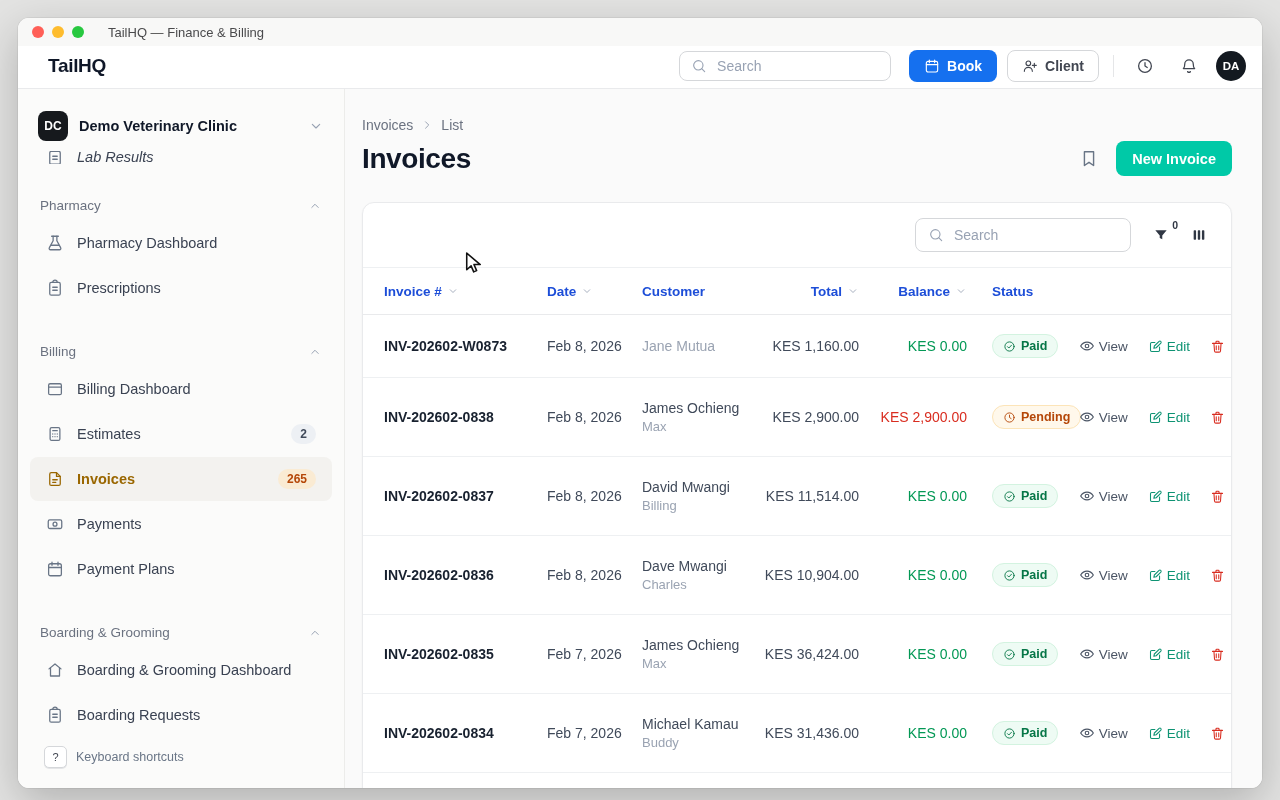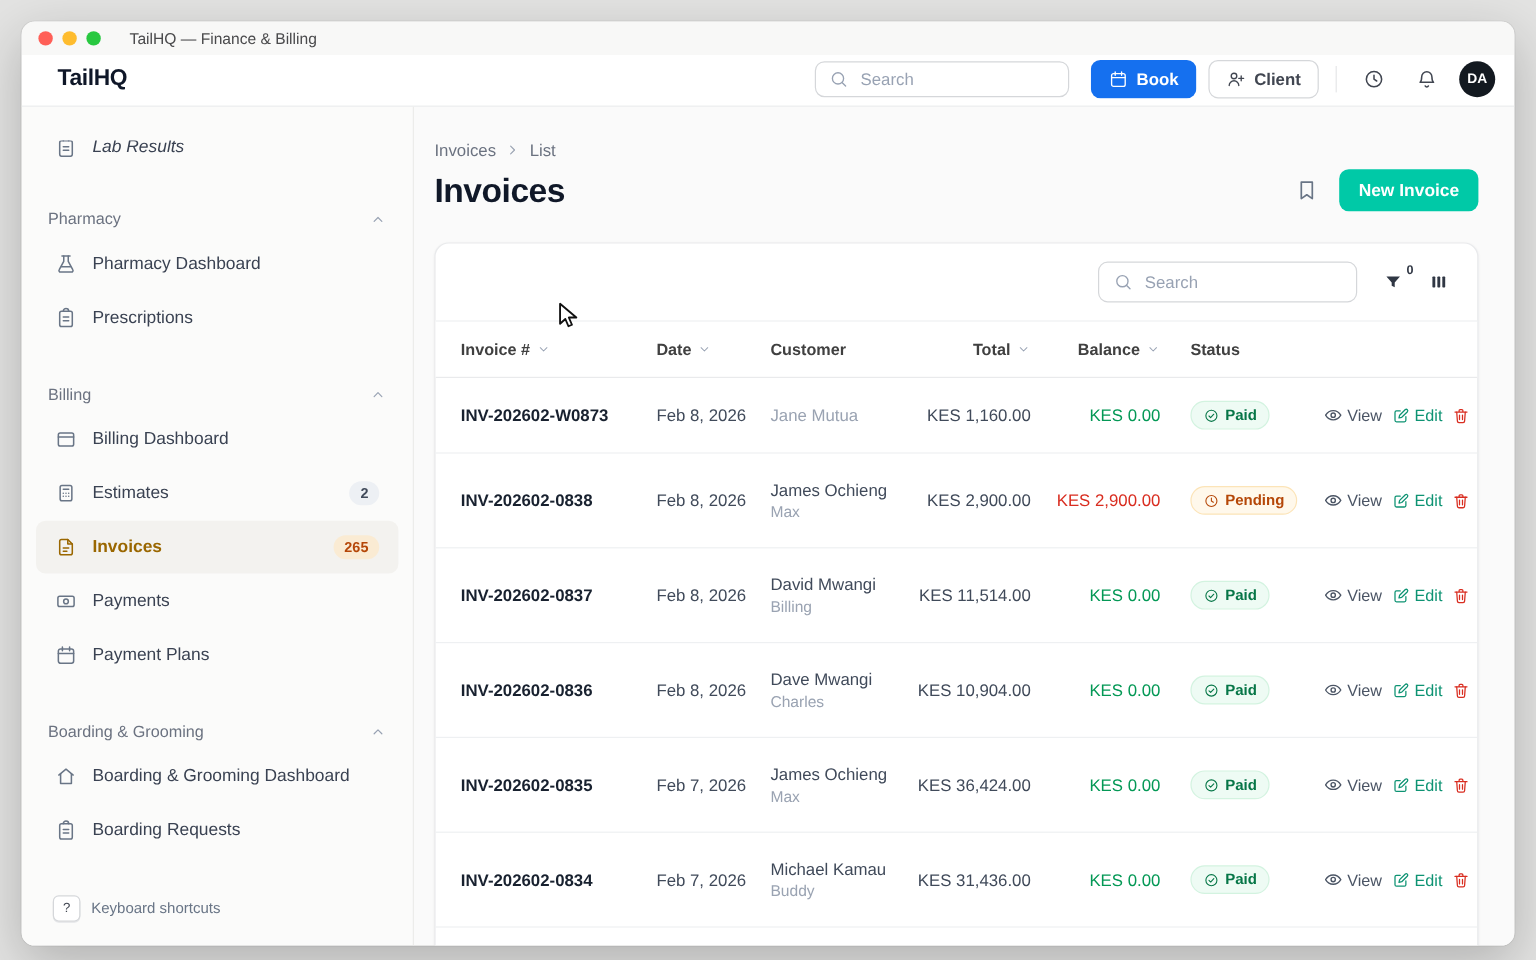--- a/index.html
+++ b/index.html
@@ -60,38 +60,38 @@
   .bookmark-btn{background:none;border:0;color:#697586;width:22px;height:22px;padding:0;cursor:pointer;}
   .btn-new{background:var(--accent,#00c9a7);color:#fff;border:0;border-radius:8px;height:35px;padding:0 16px;font-size:14.5px;font-weight:600;cursor:pointer;font-family:inherit;}
   
   .card{margin-top:26px;background:#fff;border:1px solid #e9eaec;border-radius:12px;box-shadow:0 1px 2px rgba(16,24,40,.05);}
   .card-toolbar{display:flex;align-items:center;justify-content:flex-end;gap:22px;padding:15px 24px;}
   .table-search{width:216px;height:34px;border:1px solid #d5d7da;border-radius:8px;display:flex;align-items:center;gap:8px;padding:0 12px;box-sizing:border-box;}
   .tool-btn{position:relative;background:none;border:0;padding:0;color:#303744;cursor:pointer;display:flex;font-family:inherit;}
   .filter-count{position:absolute;top:-8px;right:-9px;font-size:10.5px;color:#303744;font-weight:600;}
   .thead,.tr{display:grid;grid-template-columns:163px 95px 122px 95px 108px 130px minmax(0,1fr);padding:0 6px 0 21px;align-items:center;}
   .thead{border-top:1px solid #eef0f2;border-bottom:1px solid #e9eaec;height:46px;background:#fff;}
-  .th{display:flex;align-items:center;gap:5px;font-size:13.5px;font-weight:700;color:#404040;}
+  .th{display:flex;align-items:center;gap:5px;font-size:13.5px;font-weight:700;color:#1d4ed8;}
   .th .sort{color:#98a2b3;}
   .col-total,.col-balance{justify-content:flex-end;text-align:right;}
   .col-status{padding-left:25px;}
   .tr{min-height:78px;border-bottom:1px solid #eef0f2;cursor:pointer;}
   .tr.single{min-height:62px;}
   .td{display:flex;align-items:center;font-size:14px;color:#404a5a;}
   .td-invoice{font-weight:700;color:#18212f;}
   .td-customer{flex-direction:column;align-items:flex-start;justify-content:center;gap:3px;}
   .cust-name{color:#404a5a;}
   .cust-name.muted{color:#9aa3b2;}
   .cust-pet{font-size:13px;color:#9aa3b2;}
   .balance-green{color:var(--green,#039855);font-weight:500;}
   .balance-red{color:var(--red,#d92d20);font-weight:500;}
   .badge{display:inline-flex;align-items:center;gap:5px;height:24px;padding:0 10px;border-radius:999px;font-size:12.5px;font-weight:600;box-sizing:border-box;}
   .badge-paid{background:#eefbf4;color:#067647;border:1px solid #d3f3e0;}
   .badge-pending{background:#fff8eb;color:#b54708;border:1px solid #fce4b8;}
-  .td-actions{display:flex;justify-content:flex-end;gap:8px;}
+  .td-actions{display:flex;justify-content:flex-end;gap:20px;}
   .action{display:inline-flex;align-items:center;gap:4px;background:none;border:0;padding:0;font-size:13.5px;font-weight:500;cursor:pointer;font-family:inherit;}
   .action-view{color:#4b5565;}
   .action-edit{color:#0e9373;}
   .action-delete{color:#d92d20;}
   .filler{height:70px;}
   .cursor{position:absolute;left:461px;top:250px;width:25px;height:25px;z-index:50;pointer-events:none;}
 </style>
 </head>
 <body>
 
@@ -151,20 +151,29 @@
               <path d="M10.2 19.5a2 2 0 0 0 3.6 0"></path>
             </svg>
           </span>
       </button>
       <div class="avatar">DA</div>
     </div>
 
     <div class="body">
 
       <aside class="sidebar">
+        <div class="clinic">
+          <span class="clinic-badge">DC</span>
+          <span class="clinic-name">Demo Veterinary Clinic</span>
+          <span class="icon i16 dim">
+              <svg viewBox="0 0 24 24" fill="none" stroke="currentColor" stroke-width="1.7" stroke-linecap="round" stroke-linejoin="round">
+                <path d="M6.5 9.5 12 15l5.5-5.5"></path>
+              </svg>
+            </span>
+        </div>
         <div class="cutoff">
           <div class="side-item" id="cutoff-item">
               <span class="icon i18 ">
                 <svg viewBox="0 0 24 24" fill="none" stroke="currentColor" stroke-width="1.7" stroke-linecap="round" stroke-linejoin="round">
                   <rect x="5" y="4.5" width="14" height="17" rx="2"></rect>
                   <path d="M9 4.5a3 3 0 0 1 6 0"></path>
                   <path d="M9 11h6M9 15h6"></path>
                 </svg>
               </span>
               <span class="side-label">Lab Results</span>

